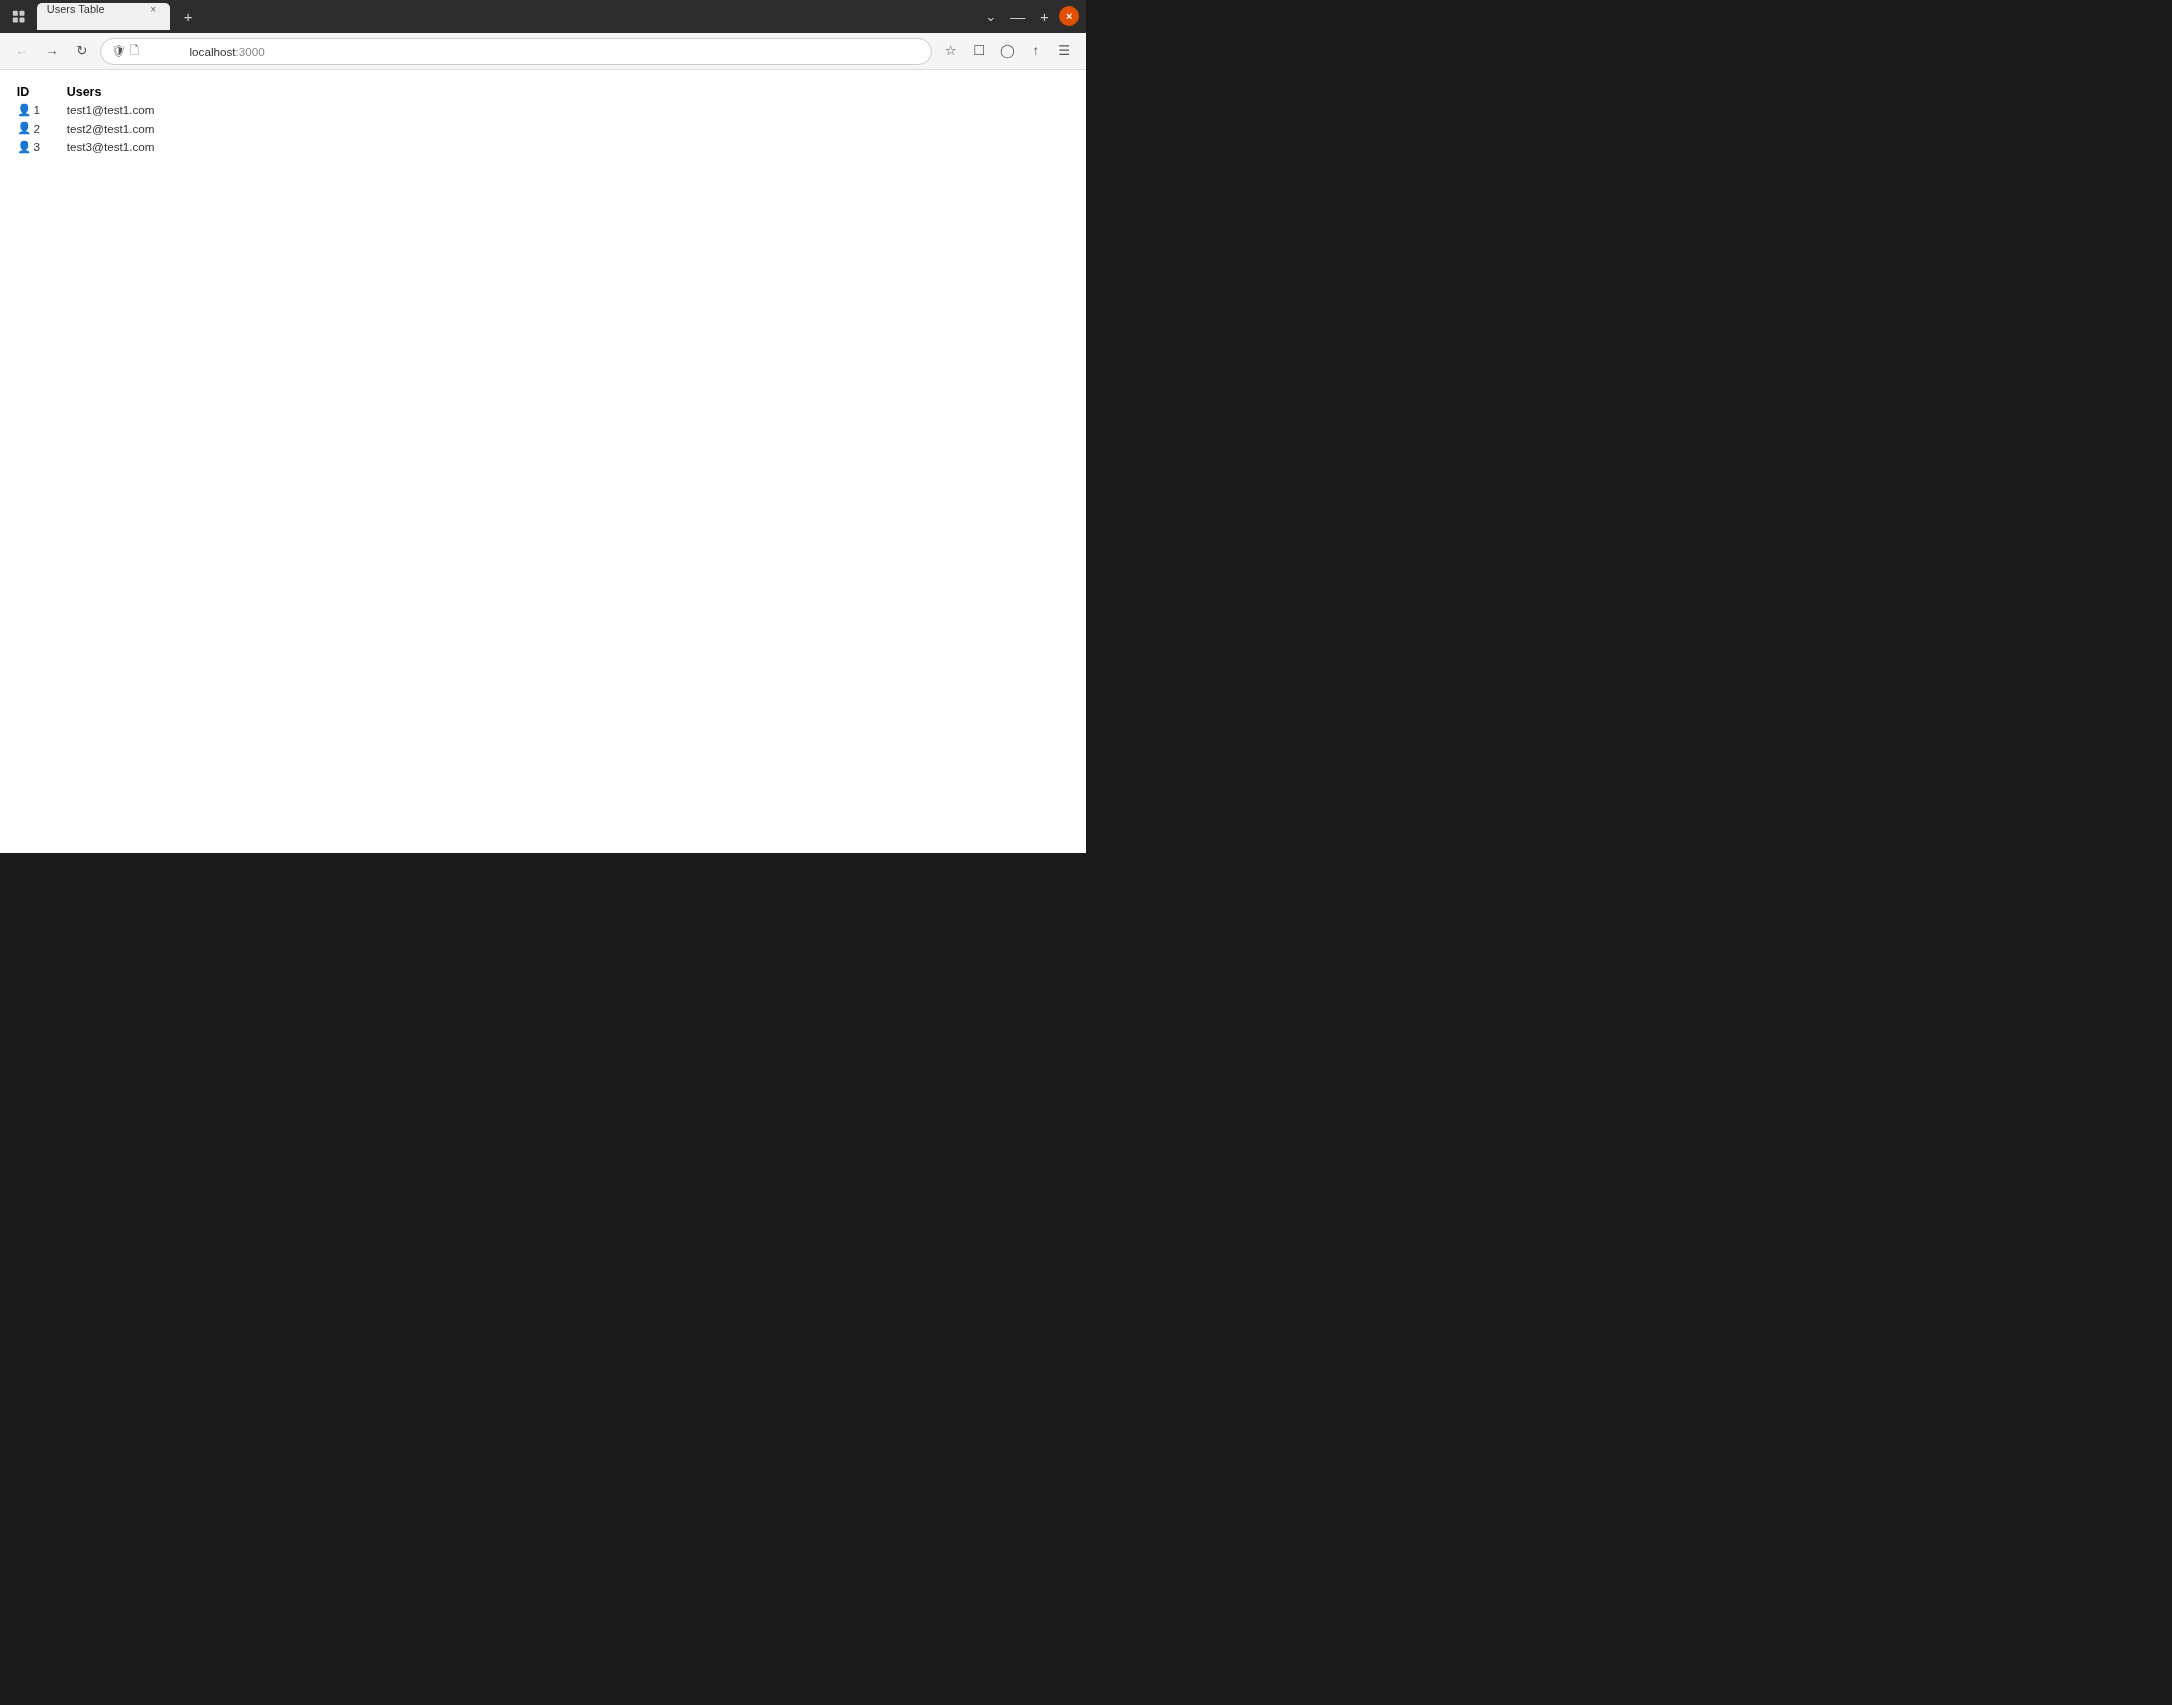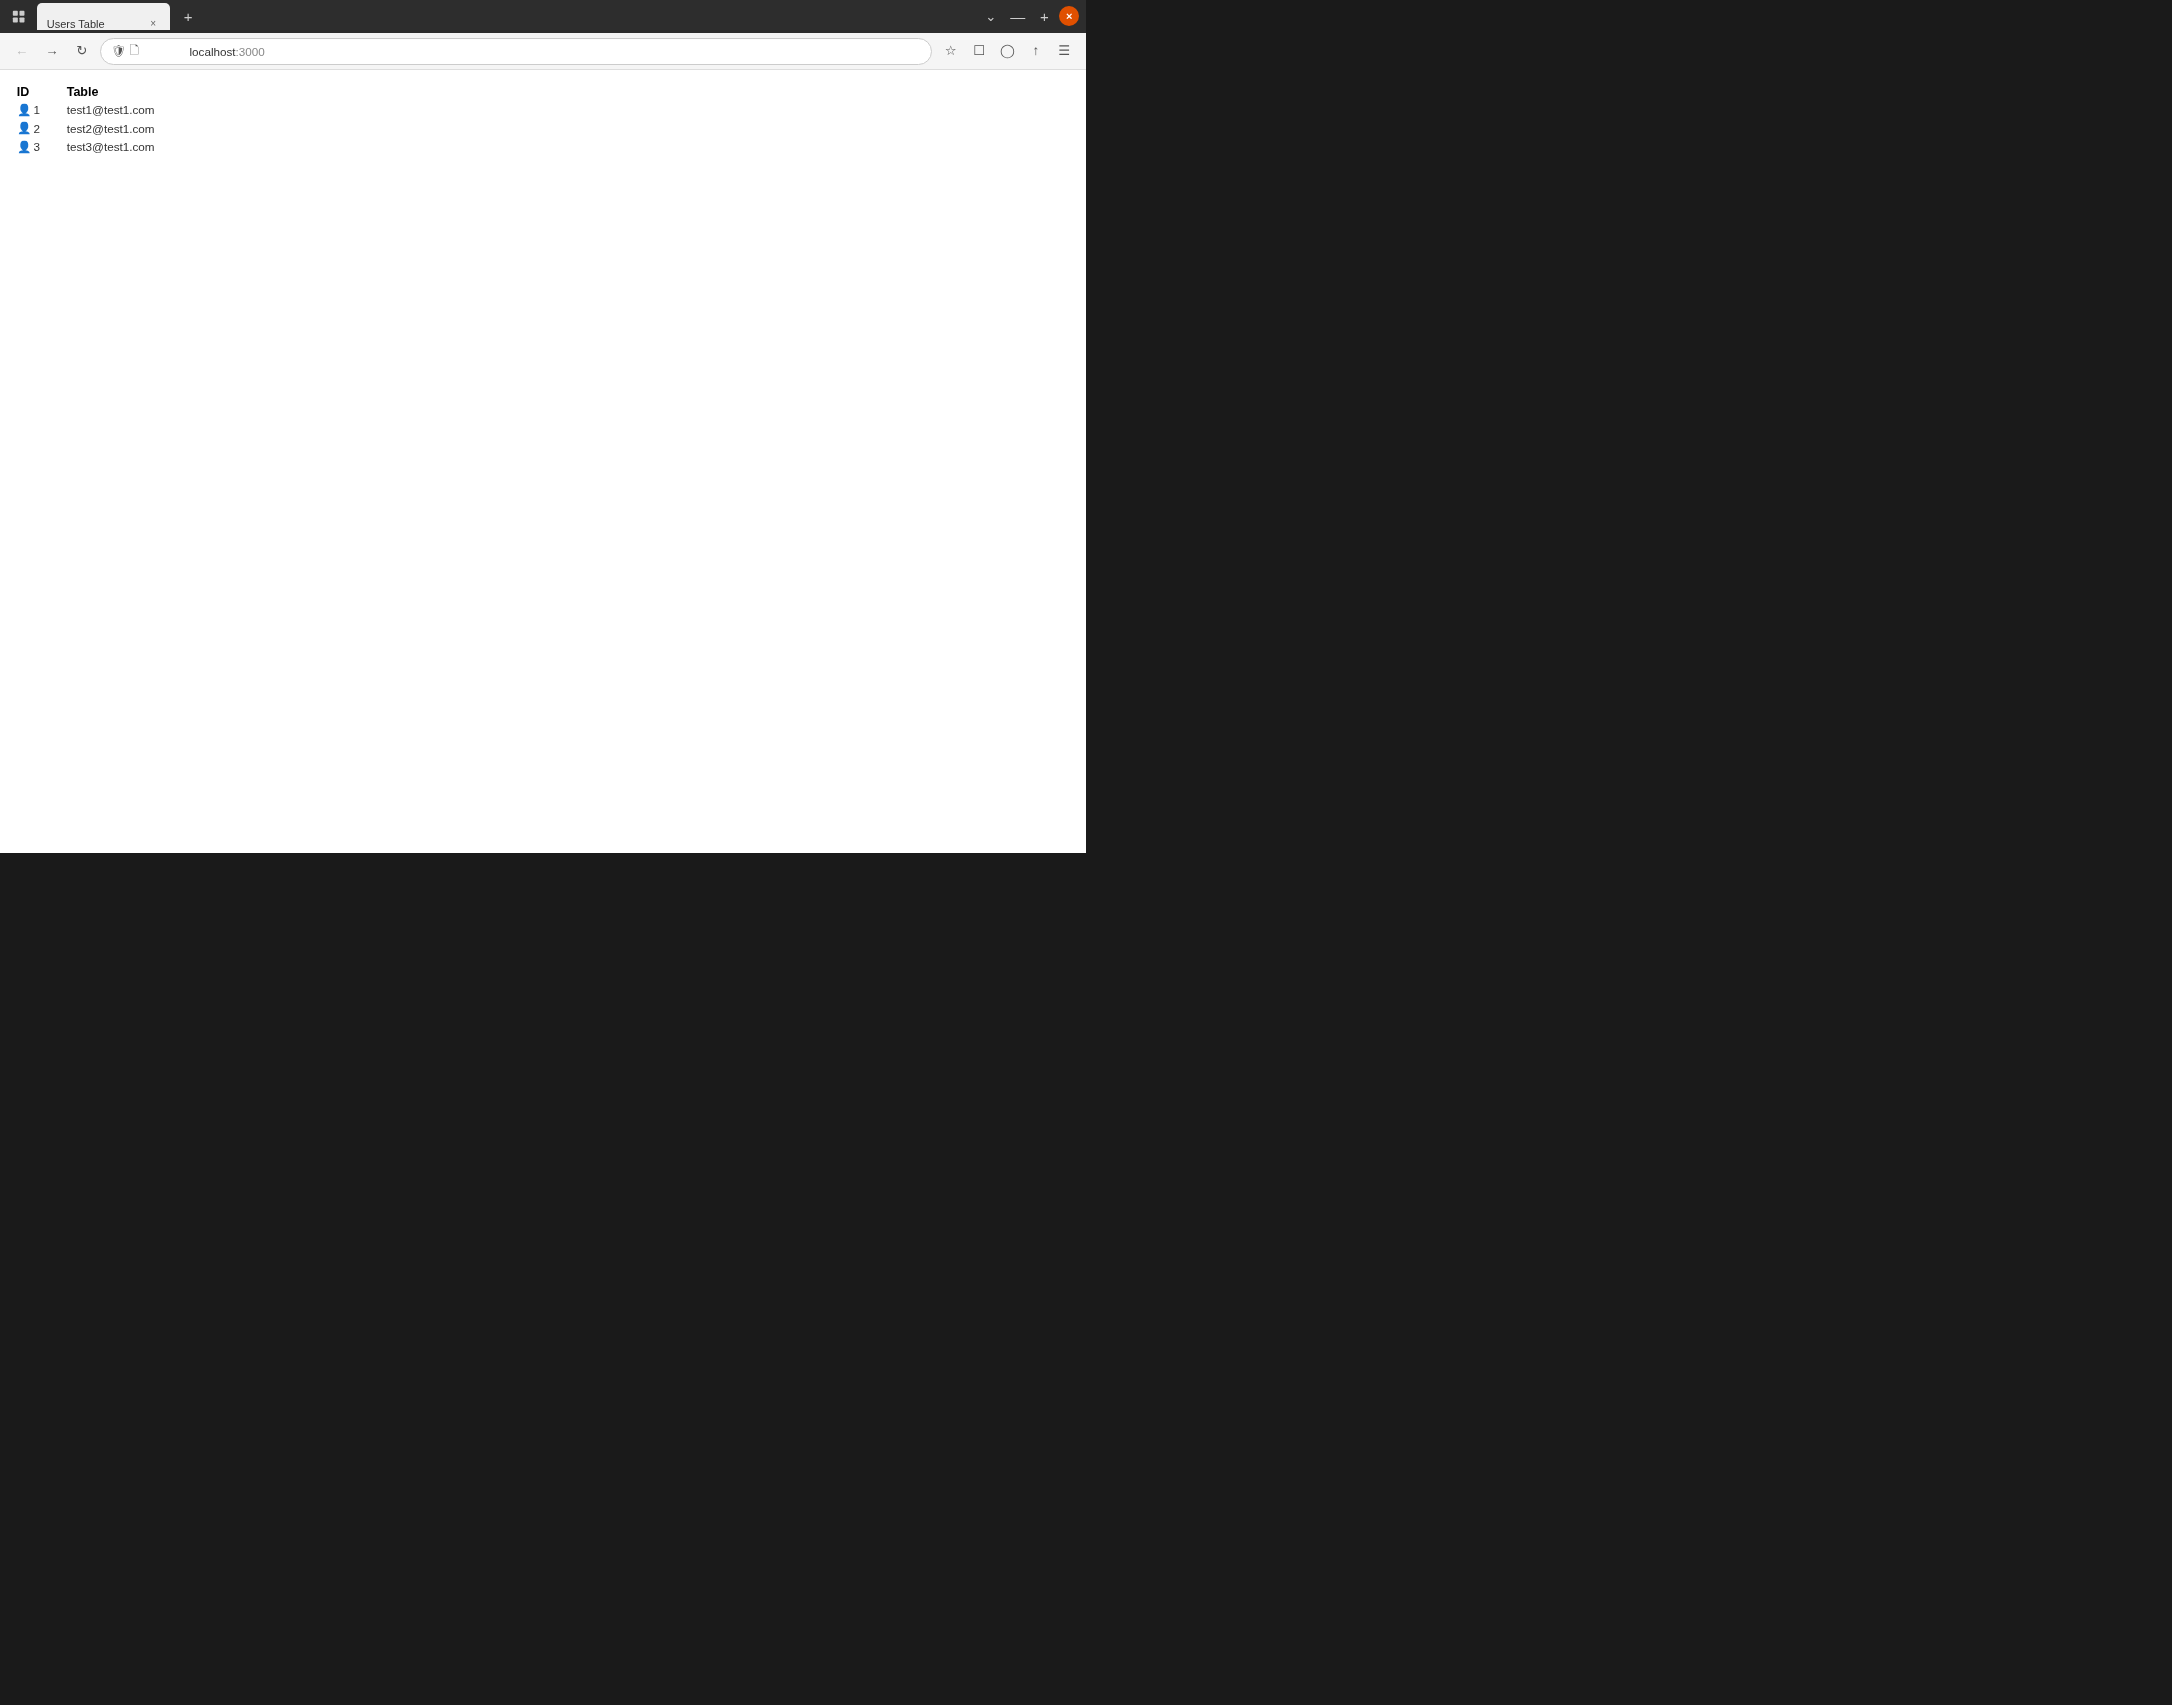--- a/index.html
+++ b/index.html
@@ -49,21 +49,21 @@
     }
 
     .browser-menu-icon svg {
       width: 13.3px;
       height: 13.3px;
       fill: #ccc;
     }
 
     .tab {
       display: flex;
-      align-items: flex-end;
+      align-items: flex-start;
       height: 27px;
       background: #f0f0f0;
       border-radius: 5px 5px 0 0;
       padding: 0 10px;
       gap: 16px;
       min-width: 133px;
       max-width: 184px;
     }
 
     .tab-title {
@@ -317,21 +317,21 @@
     </div>
   </div>
 
 </div>
 
 <div class="page-content">
   <table class="users-table">
     <thead>
       <tr>
         <th class="id-col">ID</th>
-        <th class="email-col">Table</th>
+        <th class="email-col">Users</th>
       </tr>
     </thead>
     <tbody id="table-body">
     <tr>
           <td>
             <div class="user-row">
               <span class="user-icon" style="font-size: 11.7px; color: rgb(85, 85, 85);">👤</span>
               <span>1</span>
             </div>
           </td>

